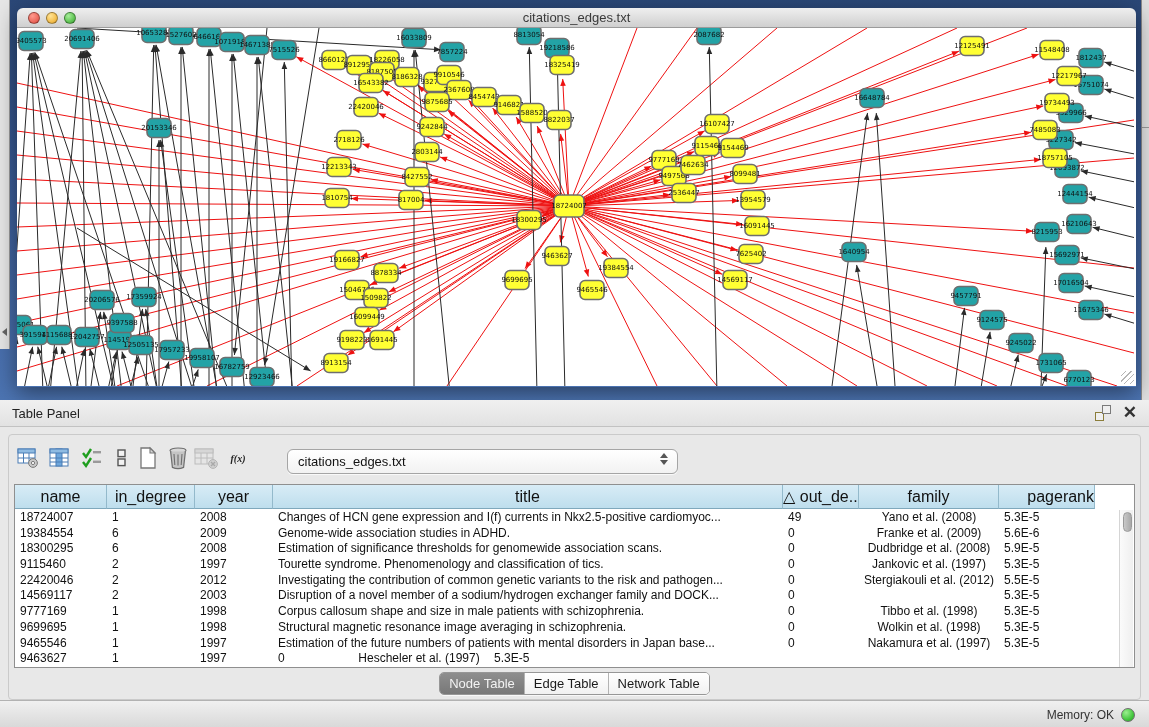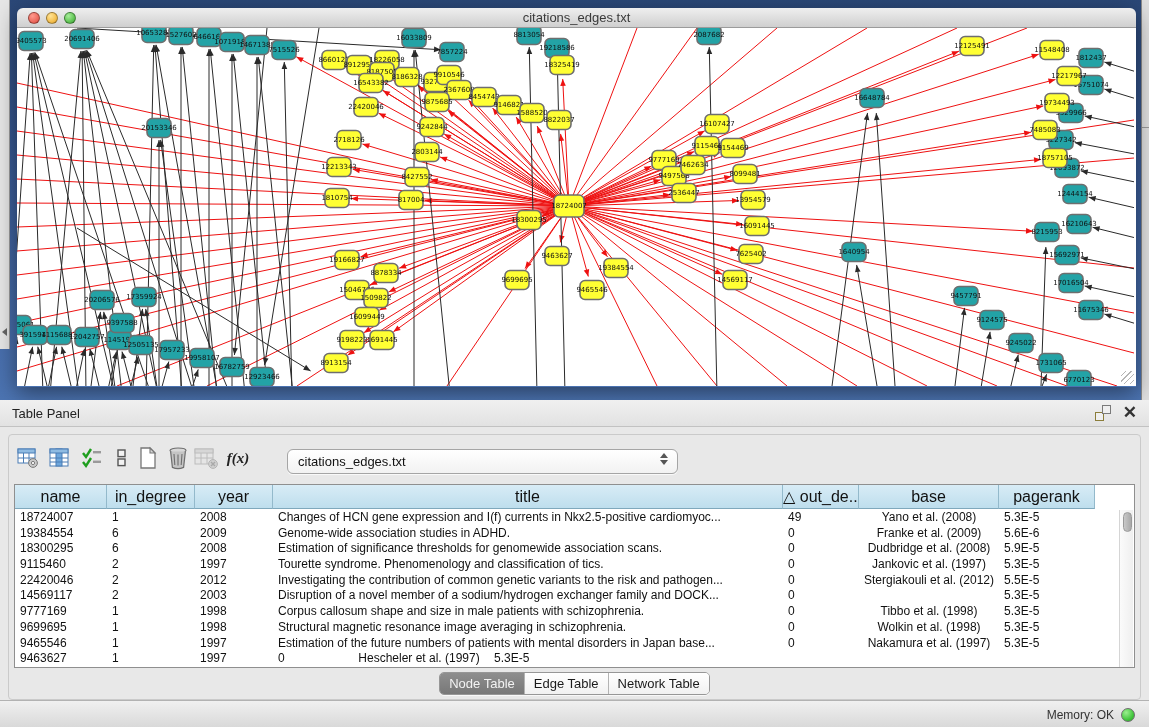--- a/index.html
+++ b/index.html
@@ -41,21 +41,21 @@
   .pt-icons { position:absolute; right:12px; top:5px; display:flex; gap:12px; align-items:center; }
   .float-icon { position:relative; width:16px; height:16px; }
   .float-icon .sq1 { position:absolute; left:0; bottom:0; width:9px; height:9px; border:1.5px solid #8B7D3A; background:#EFEFEF; }
   .float-icon .sq2 { position:absolute; right:0; top:0; width:9px; height:9px; border:1.5px solid #7A7A7A; background:#EFEFEF; }
   .close-x { font-size:17px; font-weight:bold; color:#333; line-height:16px; cursor:default; }
   .panel-inner-border { position:absolute; left:8px; top:34px; width:1133px; height:266px;
     border:1px solid #CACACA; border-radius:4px; }
 
   .toolbar { position:absolute; left:0; top:42px; width:100%; height:36px; }
   .tb-icon { position:absolute; top:2px; width:28px; height:28px; display:flex; align-items:center; justify-content:center; }
-  .fx-label { font-family:"Liberation Serif",serif; font-style:italic; font-size:15px; font-weight:bold; color:#222; }
+  .fx-label { font-family:"Liberation Serif",serif; font-style:italic; font-size:10px; font-weight:bold; color:#222; }
   .combo { position:absolute; left:287px; top:7px; width:391px; height:25px; background:linear-gradient(#FFFFFF,#F2F2F2);
     border:1px solid #A5A5A5; border-radius:6px; box-shadow:0 1px 1px rgba(255,255,255,.8); }
   .combo .val { font-size:13px; line-height:23px; padding-left:10px; color:#111; }
   .combo .arrows { position:absolute; right:9px; top:3px; display:flex; flex-direction:column; gap:2px; }
   .combo .arrows i { display:block; width:0; height:0; border-left:4px solid transparent; border-right:4px solid transparent; }
   .combo .up { border-bottom:5px solid #555; }
   .combo .down { border-top:5px solid #555; }
 
   .tablewrap { position:absolute; left:14px; top:84px; width:1121px; height:184px;
     background:#FFFFFF; border:1px solid #8F8F8F; }
@@ -687,22 +687,22 @@
       </div>
     </div>
 
     <div class="tablewrap">
       <div class="thead" id="thead">
           <div class="th" style="width: 92px; border-left: 0px;">name</div>
           <div class="th" style="width: 88px;">in_degree</div>
           <div class="th" style="width: 78px;">year</div>
           <div class="th" style="width: 510px;">title</div>
           <div class="th" style="width: 76px;">△ out_de...</div>
-          <div class="th" style="width: 140px;">base</div>
-          <div class="th" style="width: 96px;">pagerank</div>
+          <div class="th" style="width: 140px;">family</div>
+          <div class="th" style="width: 96px; text-align: right;">pagerank</div>
         </div>
       <div class="tbody" id="tbody">
           <div class="tr">
             <div class="td" style="width: 92px;">18724007</div>
             <div class="td" style="width: 88px;">1</div>
             <div class="td" style="width: 78px;">2008</div>
             <div class="td" style="width: 510px;">Changes of HCN gene expression and I(f) currents in Nkx2.5-positive cardiomyoc...</div>
             <div class="td" style="width: 76px;">49</div>
             <div class="td center" style="width: 140px;">Yano et al. (2008)</div>
             <div class="td" style="width: 96px;">5.3E-5</div>

